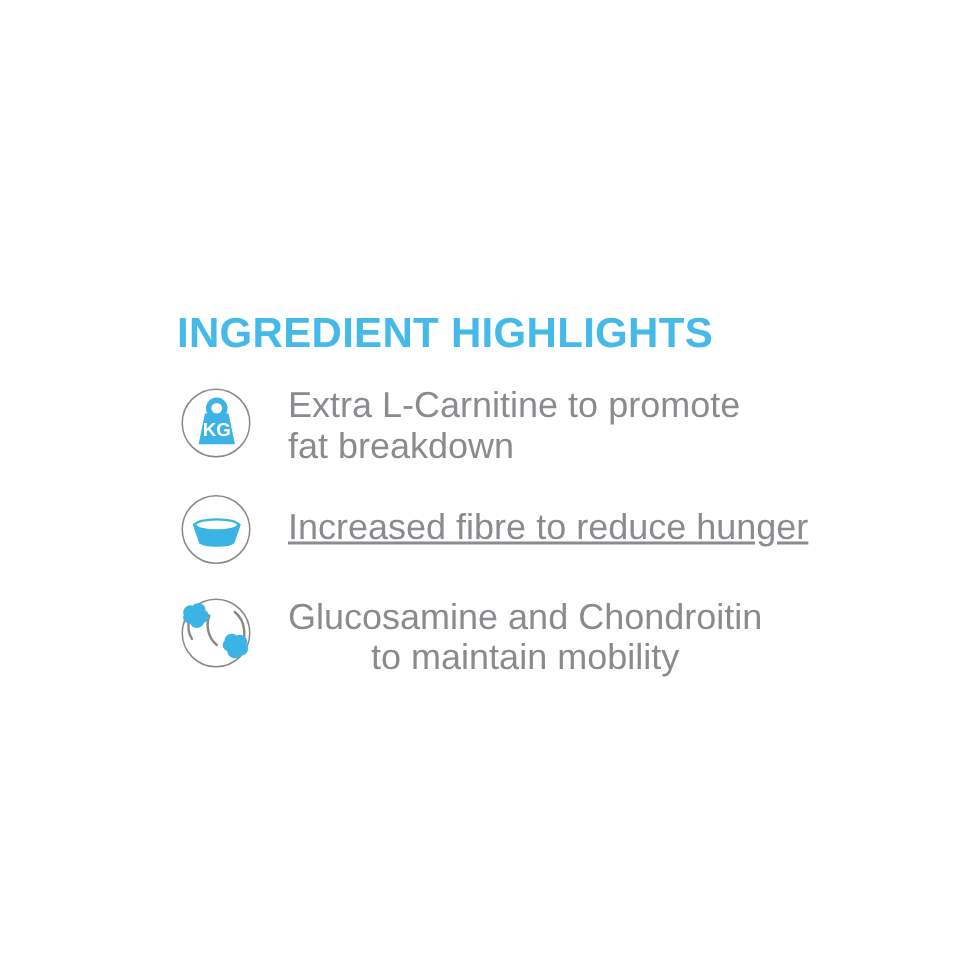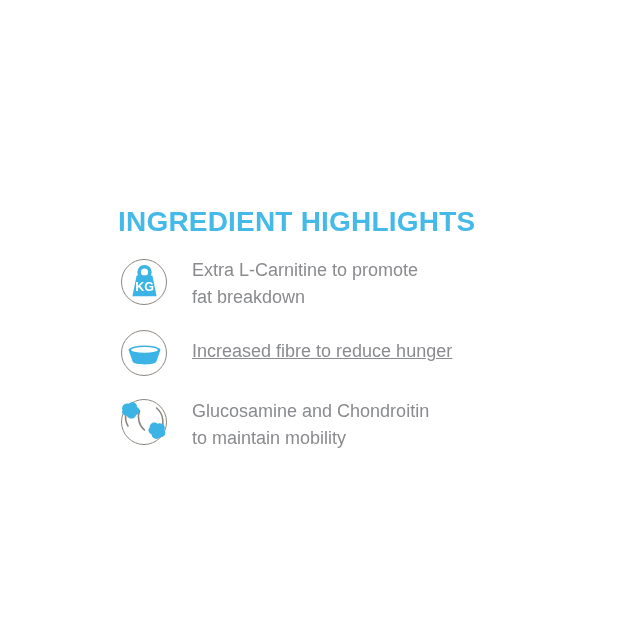--- a/index.html
+++ b/index.html
@@ -44,21 +44,21 @@
   }
 
   .highlight-row {
     position: relative;
     display: flex;
     align-items: flex-start;
   }
 
   .row-0 { margin-top: 0px; }
   .row-1 { margin-top: 16px; }
-  .row-2 { margin-top: 15px; }
+  .row-2 { margin-top: 15px; text-align: center; }
 
   .icon-wrap {
     position: relative;
     width: 54px;
     height: 54px;
     flex: 0 0 54px;
   }
 
   .icon-ring {
     position: absolute;
@@ -76,21 +76,21 @@
     left: 0;
     top: 0;
     width: 54px;
     height: 54px;
   }
 
   .row-text {
     margin-left: 20px;
     padding-top: 1px;
     font-family: "Liberation Sans", sans-serif;
-    font-size: 18px;
+    font-size: 24px;
     font-weight: 400;
     line-height: 27px;
     color: #8a8b8e;
     white-space: pre-line;
   }
 
   .row-1 .row-text { padding-top: 11px; text-decoration: underline; }
   .row-2 .row-text { padding-top: 2px; }
 </style>
 </head>

